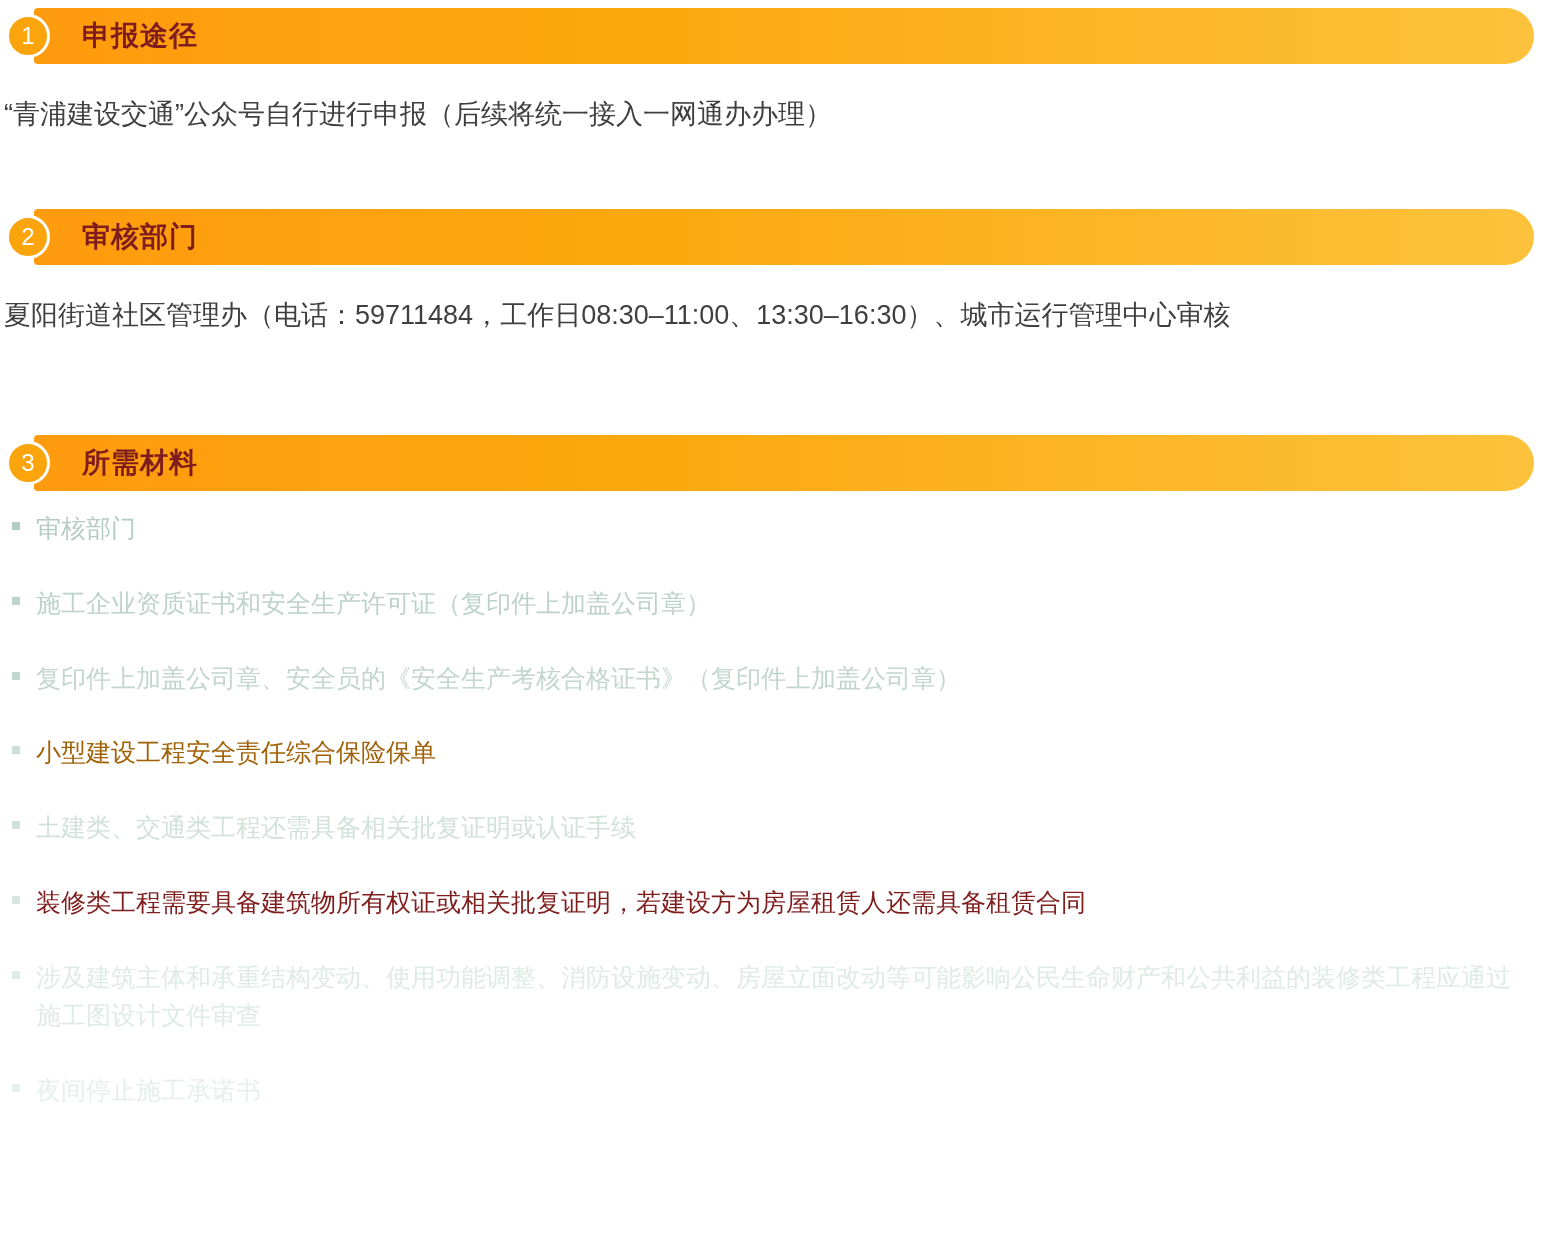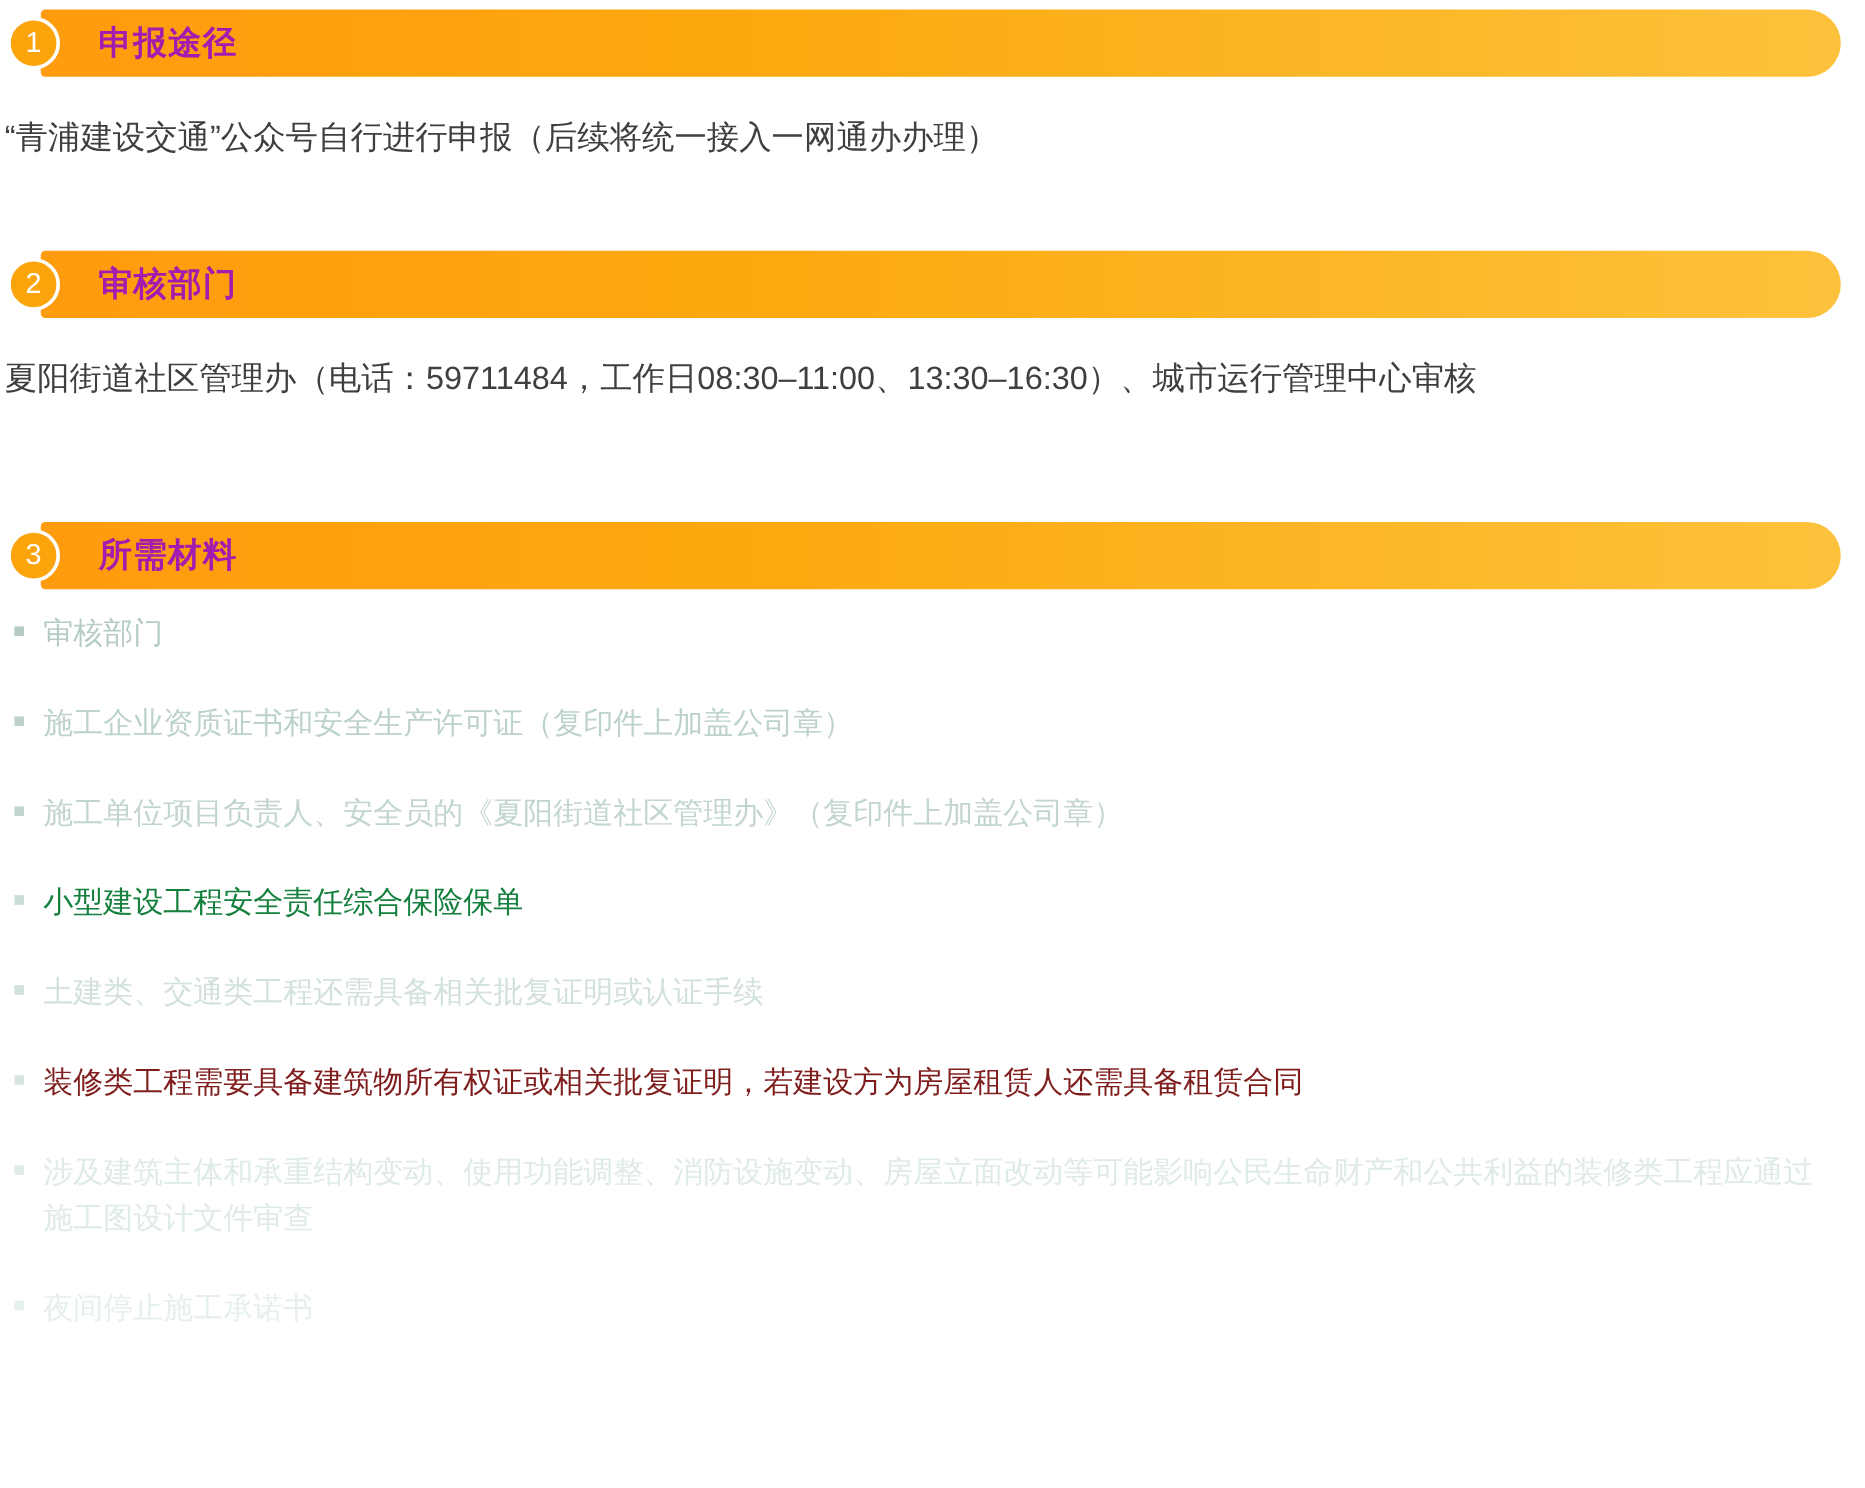--- a/index.html
+++ b/index.html
@@ -57,21 +57,21 @@
     z-index: 3;
   }
   .header-title {
     position: absolute;
     left: 82px;
     top: 0;
     height: 64px;
     line-height: 56px;
     font-size: 28px;
     font-weight: bold;
-    color: #a21caf;
+    color: #7f1d1d;
     z-index: 2;
     letter-spacing: 1px;
   }
 
   
   .section-body {
     font-size: 27px;
     line-height: 1.5;
     color: #3f3f3f;
     padding: 30px 20px 26px 4px;
@@ -101,21 +101,21 @@
     left: 8px;
     top: 13px;
     width: 8px;
     height: 8px;
     background: #b9cfc6;
   }
   .bullet-item.faded-1 { color: #b5ccc3; }
   .bullet-item.faded-2 { color: #bdd2c9; }
   .bullet-item.faded-3 { color: #c2d6cd; }
   .bullet-item.faded-4 { color: #c7dad2; }
-  .bullet-item.faded-5 { color: #15803d; }
+  .bullet-item.faded-5 { color: #a16207; }
   .bullet-item.faded-6 { color: #d2e2da; }
   .bullet-item.faded-7 { color: #7f1d1d; }
   .bullet-item.faded-8 { color: #dfebe5; }
   .bullet-item.faded-9 { color: #e6f0eb; }
 
   .bullet-item.faded-1::before { background: #b5ccc3; }
   .bullet-item.faded-2::before { background: #bdd2c9; }
   .bullet-item.faded-3::before { background: #c2d6cd; }
   .bullet-item.faded-4::before { background: #c7dad2; }
   .bullet-item.faded-5::before { background: #ccded6; }
@@ -149,21 +149,21 @@
 
   <div class="section-header">
     <div class="header-bar"></div>
     <div class="header-badge">3</div>
     <div class="header-title">所需材料</div>
   </div>
 
   <ul class="bullet-list">
     <li class="bullet-item faded-1">审核部门</li>
     <li class="bullet-item faded-2">施工企业资质证书和安全生产许可证（复印件上加盖公司章）</li>
-    <li class="bullet-item faded-3">施工单位项目负责人、安全员的《夏阳街道社区管理办》（复印件上加盖公司章）</li>
+    <li class="bullet-item faded-3">复印件上加盖公司章、安全员的《安全生产考核合格证书》（复印件上加盖公司章）</li>
     <li class="bullet-item faded-5">小型建设工程安全责任综合保险保单</li>
     <li class="bullet-item faded-6">土建类、交通类工程还需具备相关批复证明或认证手续</li>
     <li class="bullet-item faded-7">装修类工程需要具备建筑物所有权证或相关批复证明，若建设方为房屋租赁人还需具备租赁合同</li>
     <li class="bullet-item faded-8">涉及建筑主体和承重结构变动、使用功能调整、消防设施变动、房屋立面改动等可能影响公民生命财产和公共利益的装修类工程应通过施工图设计文件审查</li>
     <li class="bullet-item faded-9">夜间停止施工承诺书</li>
   </ul>
 
 </div>
 
 </body></html>

